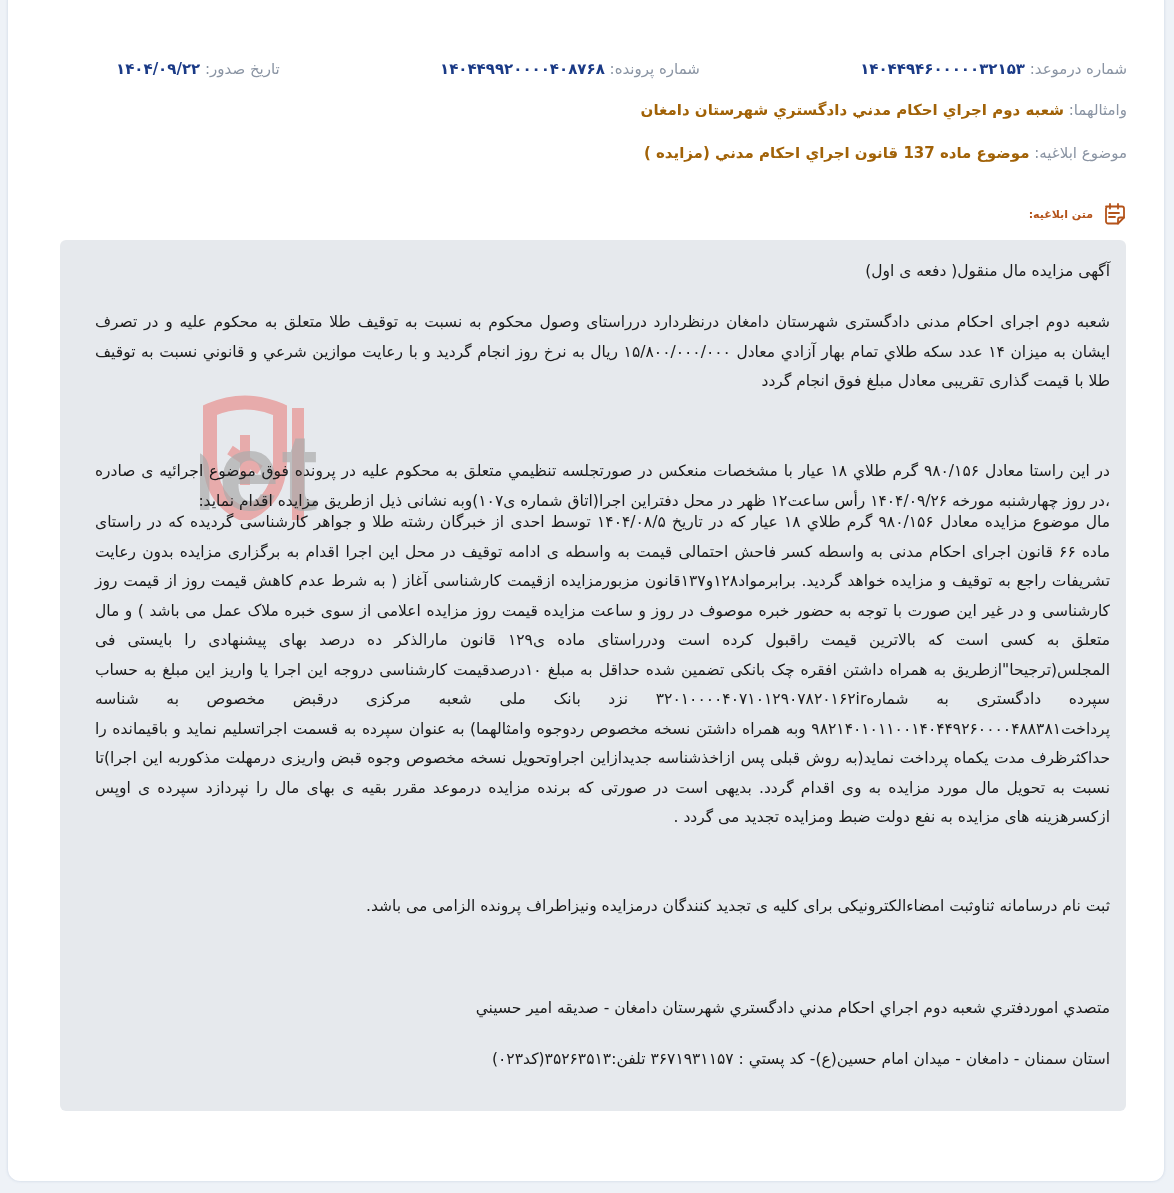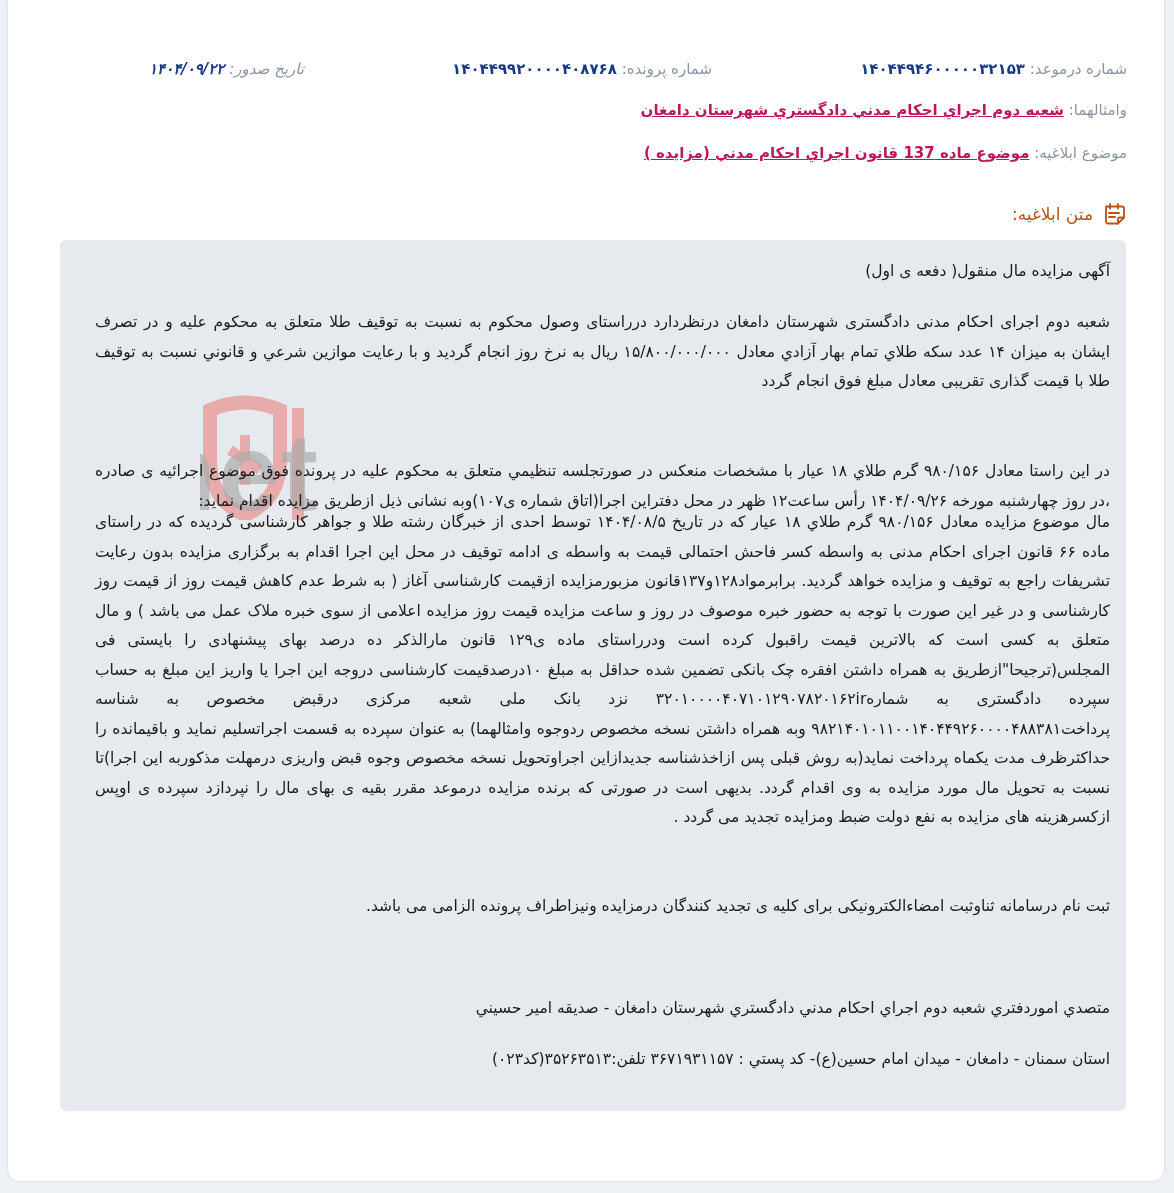--- a/index.html
+++ b/index.html
@@ -37,34 +37,34 @@
     .meta-item { white-space: nowrap; }
     .meta-label { color: #8a94a3; font-size: 15px; }
     .meta-value { color: #1a3a86; font-weight: bold; font-size: 15px; }
     .meta-line {
       position: absolute;
       right: 47px;
       white-space: nowrap;
       font-size: 15px;
       direction: rtl;
     }
-    .meta-line .meta-value { color: #be185d; text-decoration: underline; }
+    .meta-line .meta-value { color: #a16207; }
     .section-title {
       position: absolute;
       right: 47px;
       top: 201px;
       display: flex;
       align-items: center;
       gap: 8px;
       direction: rtl;
     }
     .section-title .title-text {
       color: #b4531a;
-      font-weight: normal;
-      font-size: 17px;
+      font-weight: bold;
+      font-size: 11px;
     }
     .note-icon svg { display: block; }
     .content-box {
       position: absolute;
       left: 60px;
       top: 240px;
       width: 1066px;
       height: 871px;
       background: #e6e9ed;
       border-radius: 6px;
@@ -105,21 +105,21 @@
 
 <div class="meta-row">
   <div class="meta-item">
     <span class="meta-label">شماره درموعد:</span>
     <span class="meta-value">۱۴۰۴۴۹۴۶۰۰۰۰۰۳۲۱۵۳</span>
   </div>
   <div class="meta-item">
     <span class="meta-label">شماره پرونده:</span>
     <span class="meta-value">۱۴۰۴۴۹۹۲۰۰۰۰۴۰۸۷۶۸</span>
   </div>
-  <div class="meta-item" style="margin-left:109px;font-style:italic;">
+  <div class="meta-item" style="margin-left:76px;">
     <span class="meta-label">تاریخ صدور:</span>
     <span class="meta-value">۱۴۰۴/۰۹/۲۲</span>
   </div>
 </div>
 
 <div class="meta-line" style="top:101px;">
   <span class="meta-label">وامثالهما:</span>
   <span class="meta-value">شعبه دوم اجراي احكام مدني دادگستري شهرستان دامغان</span>
 </div>
 

